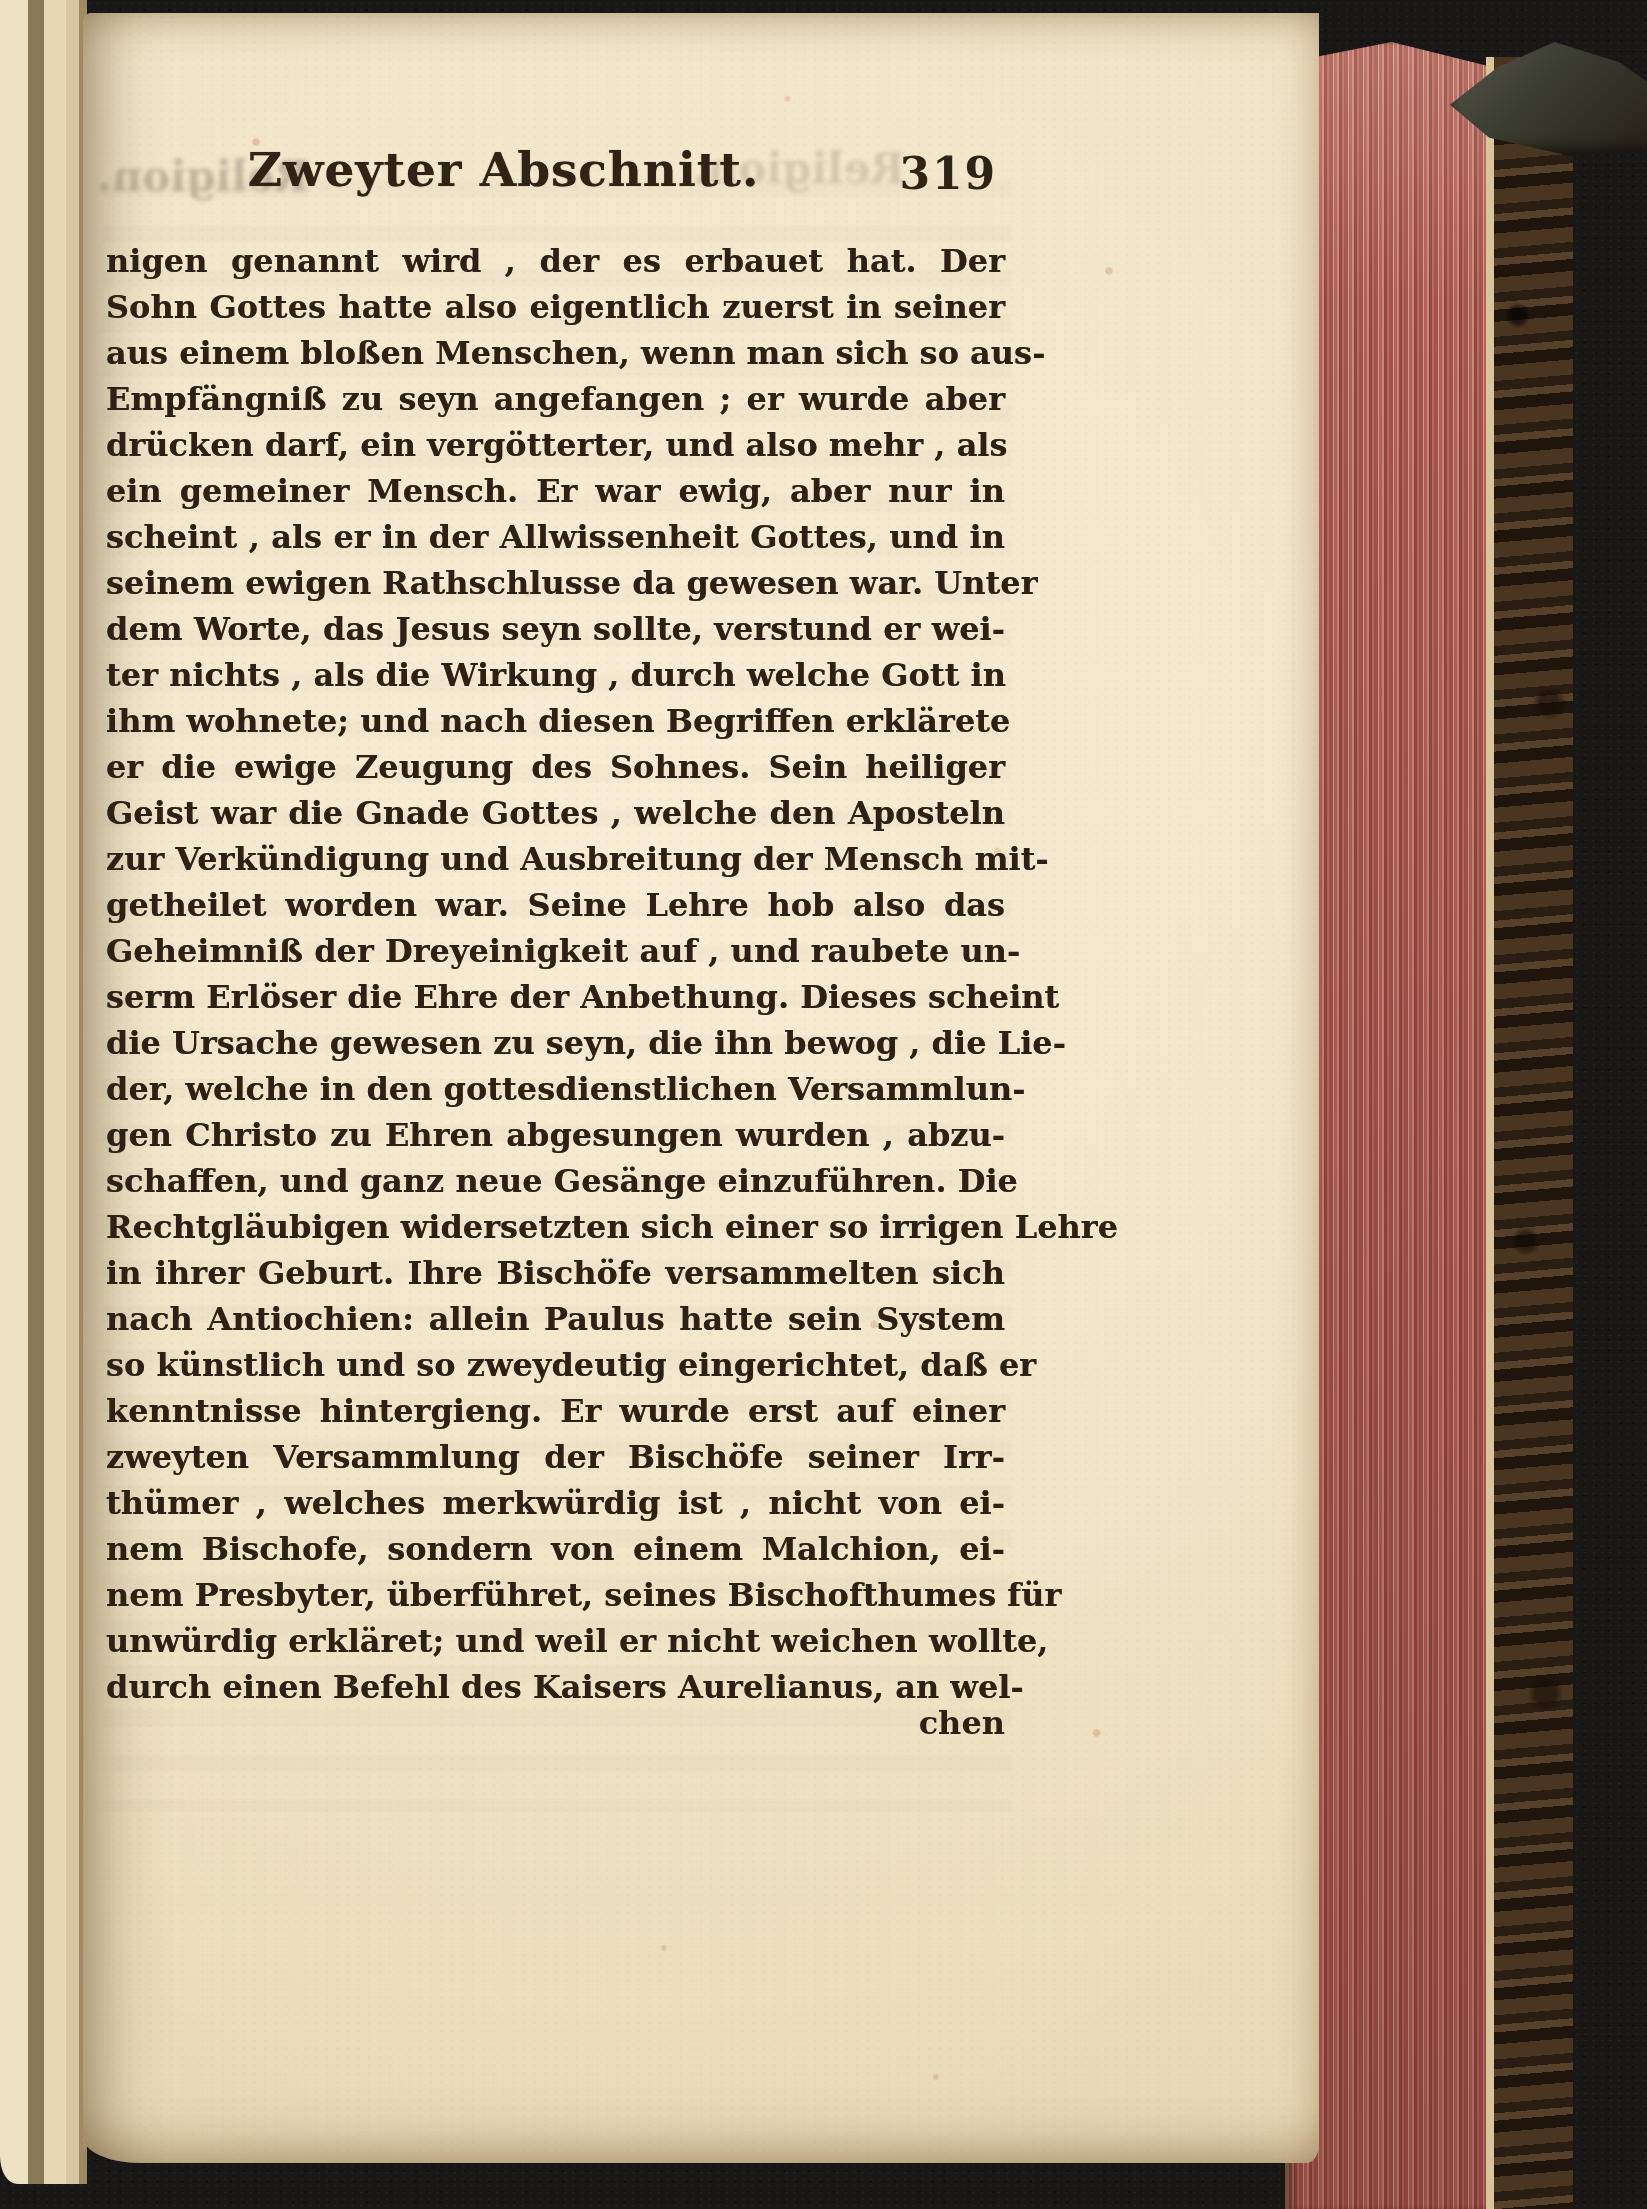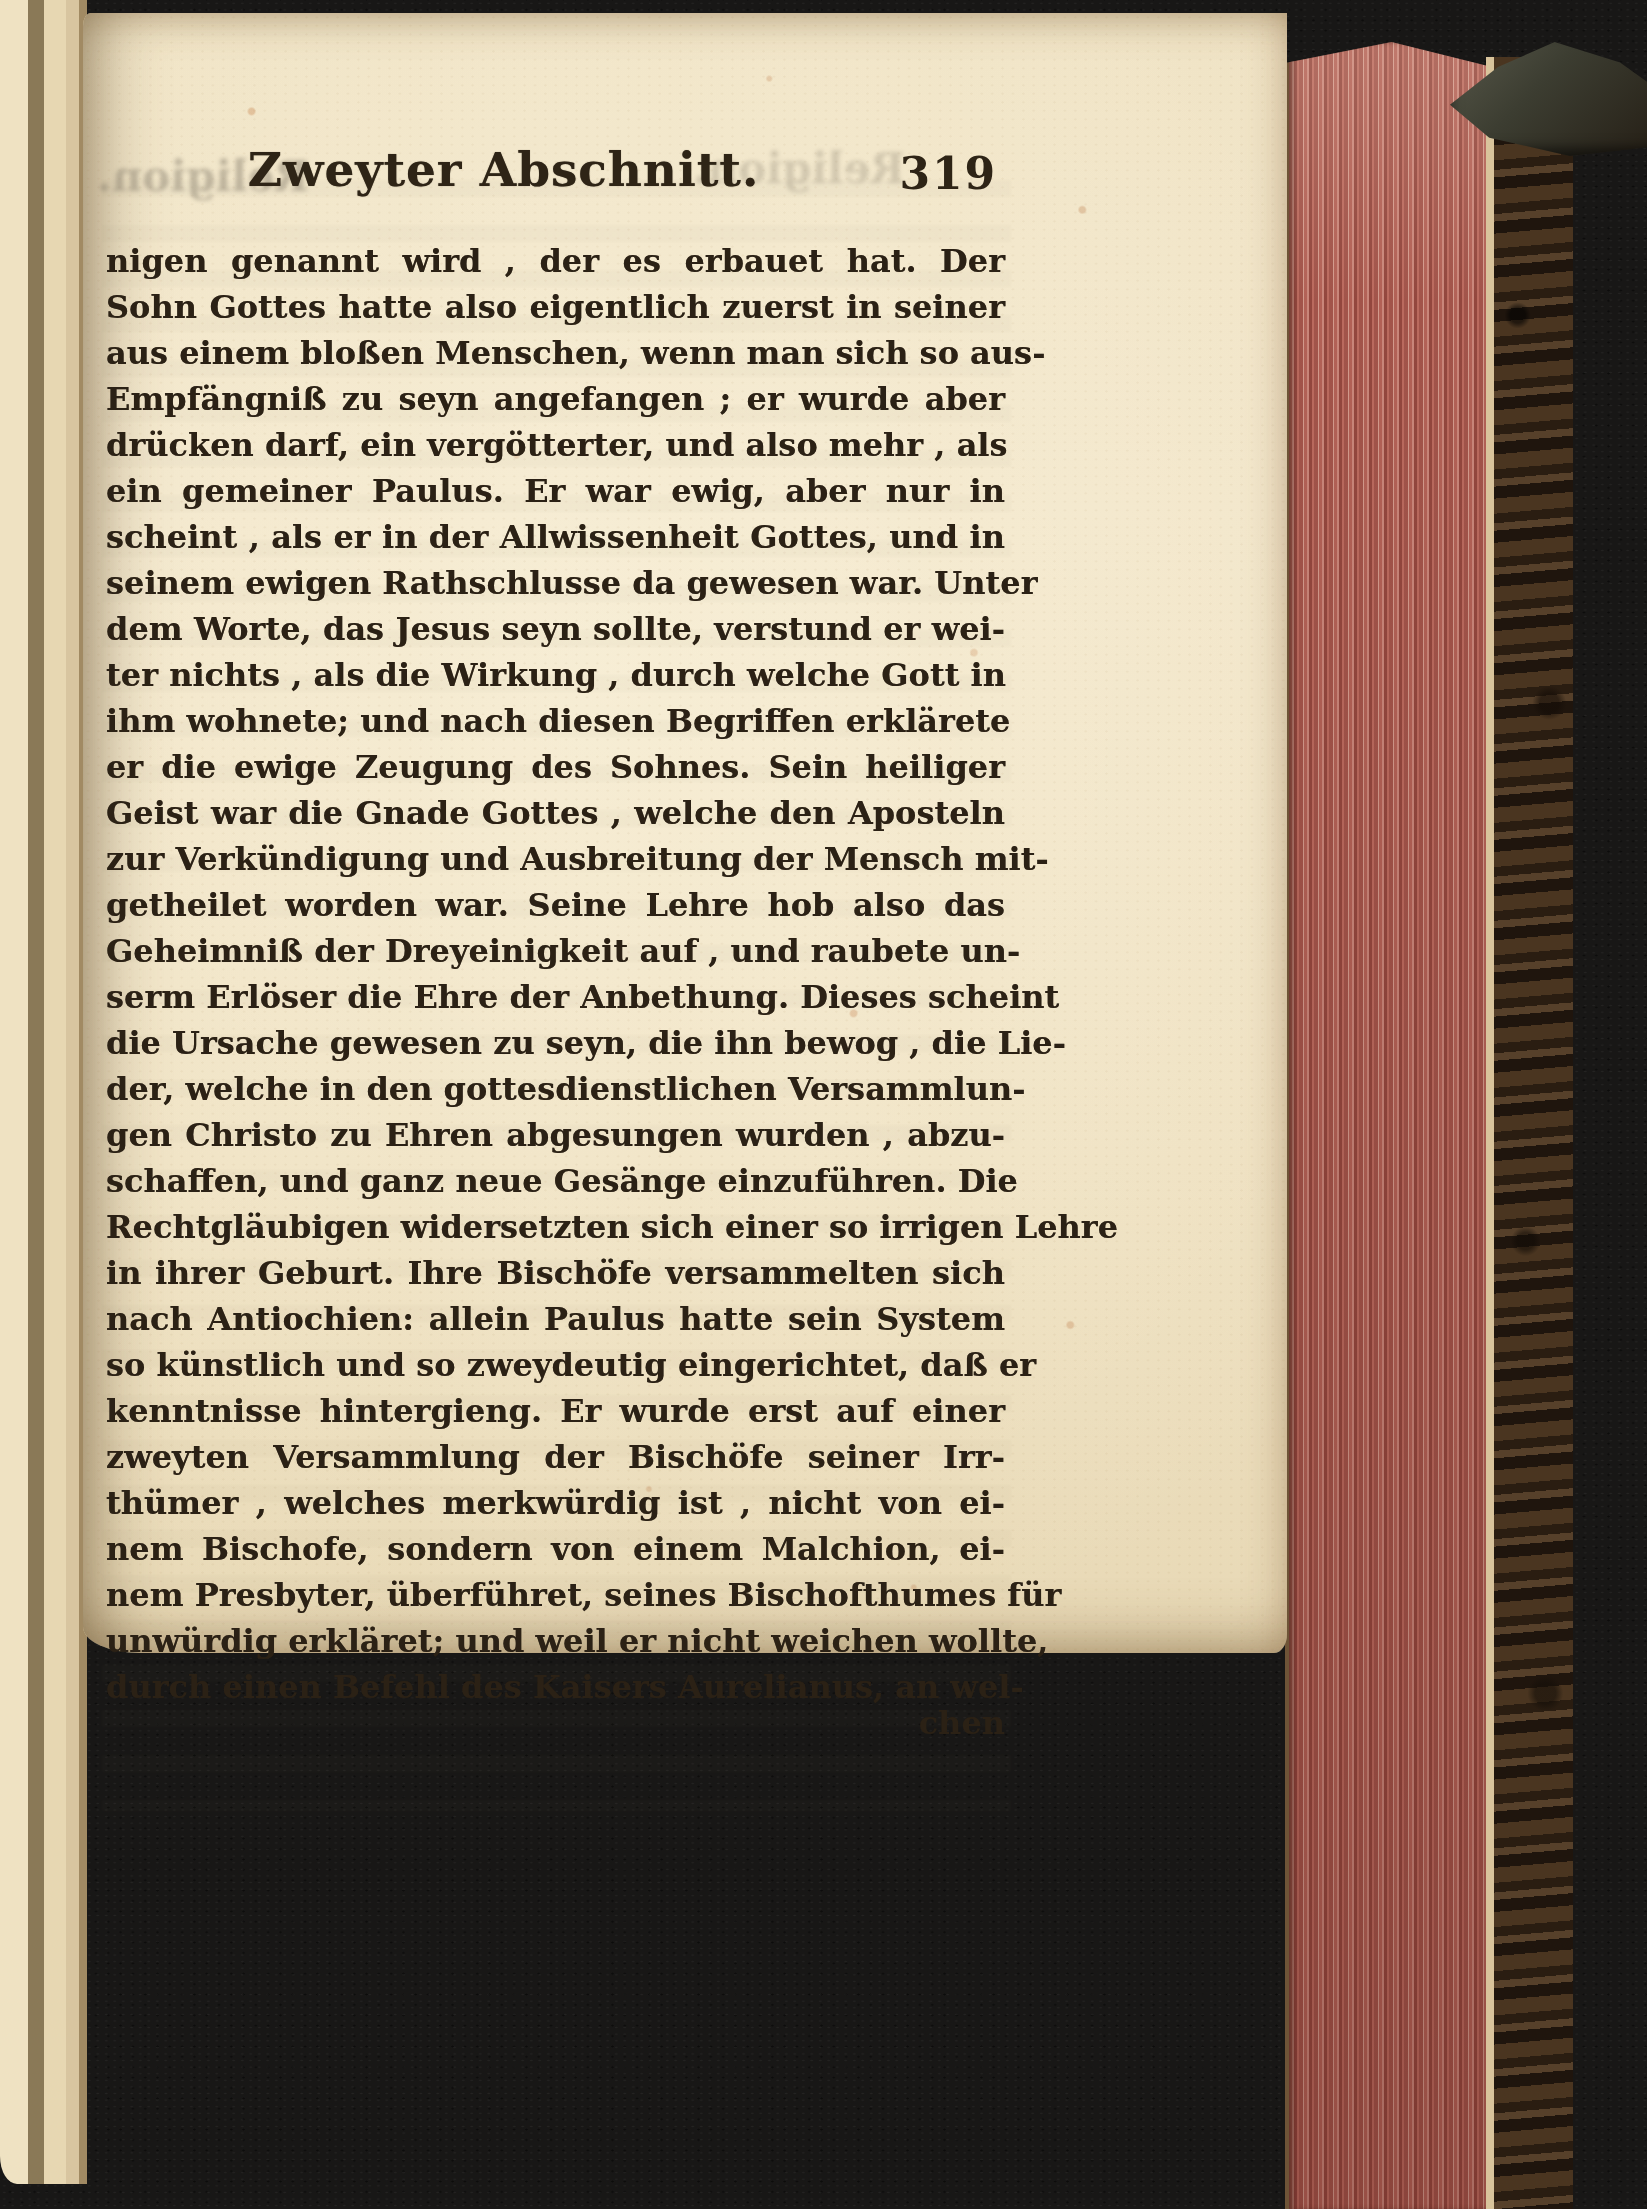--- a/index.html
+++ b/index.html
@@ -21,32 +21,33 @@
   
   .prev-edges{
     position:absolute;left:0;top:0;width:87px;height:2184px;
     background:linear-gradient(90deg,
       #efe2c2 0 28px, #8a7957 28px 44px, #e7d7b2 44px 66px,
       #d8c5a0 66px 79px, #a18a63 79px 87px);
     border-bottom-left-radius:17px 28px;
   }
   
   .page{
-    position:absolute;left:83px;top:13.2px;width:1204px;height:1640px;
+    position:absolute;left:83px;top:13.2px;width:1204px;height:2150px;
     background:
       radial-gradient(120% 90% at 45% 40%, rgba(255,250,232,.45), rgba(0,0,0,0) 70%),
       linear-gradient(180deg,#efe2c3 0%,#f1e4c7 30%,#eee0c0 70%,#e8d9b6 100%);
     box-shadow:
       inset 44px 0 66px -32px rgba(96,74,42,.55),
       inset -24.6px 0 44px -23px rgba(140,96,58,.30),
       inset 0 24.6px 42px -24.6px rgba(130,100,58,.40),
       inset 0 -42px 61px -34px rgba(120,92,52,.45);
     border-bottom-left-radius:57px 26.5px;
     border-bottom-right-radius:13.2px 19px;
     border-top-left-radius:7.6px 13.2px;
+    padding-left:32px;
   }
   
   .grain{position:absolute;inset:0;pointer-events:none;
     background-image:radial-gradient(rgba(150,110,60,.08) 0.9px, transparent 1.5px);
     background-size:10.4px 8.5px;border-radius:inherit;}
   .foxing{position:absolute;inset:0;pointer-events:none;border-radius:inherit;
     background-image:
       radial-gradient(circle at 14% 6%, rgba(190,110,50,.30) 0 2.8px, transparent 4.7px),
       radial-gradient(circle at 57% 4%, rgba(180,100,45,.22) 0 1.9px, transparent 3.8px),
       radial-gradient(circle at 83% 12%, rgba(175,95,40,.25) 0 2.8px, transparent 4.7px),
@@ -145,21 +146,21 @@
     <div class="pagenum">319</div>
   </div>
 
   <div class="text-block">
 
   <div class="line">nigen genannt wird , der es erbauet hat. Der</div>
       <div class="line">Sohn Gottes hatte also eigentlich zuerst in seiner</div>
       <div class="line">aus einem bloßen Menschen, wenn man sich so aus-</div>
       <div class="line">Empfängniß zu seyn angefangen ; er wurde aber</div>
       <div class="line">drücken darf, ein vergötterter, und also mehr , als</div>
-      <div class="line">ein gemeiner Paulus. Er war ewig, aber nur in</div>
+      <div class="line">ein gemeiner Mensch. Er war ewig, aber nur in</div>
       <div class="line">scheint , als er in der Allwissenheit Gottes, und in</div>
       <div class="line">seinem ewigen Rathschlusse da gewesen war. Unter</div>
       <div class="line">dem Worte, das Jesus seyn sollte, verstund er wei-</div>
       <div class="line">ter nichts , als die Wirkung , durch welche Gott in</div>
       <div class="line">ihm wohnete; und nach diesen Begriffen erklärete</div>
       <div class="line">er die ewige Zeugung des Sohnes. Sein heiliger</div>
       <div class="line">Geist war die Gnade Gottes , welche den Aposteln</div>
       <div class="line">zur Verkündigung und Ausbreitung der Mensch mit-</div>
       <div class="line">getheilet worden war. Seine Lehre hob also das</div>
       <div class="line">Geheimniß der Dreyeinigkeit auf , und raubete un-</div>

